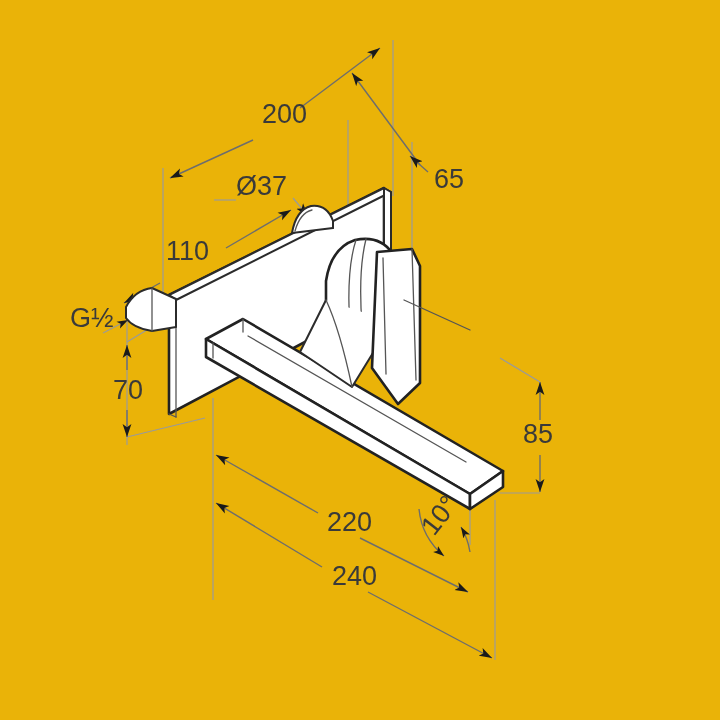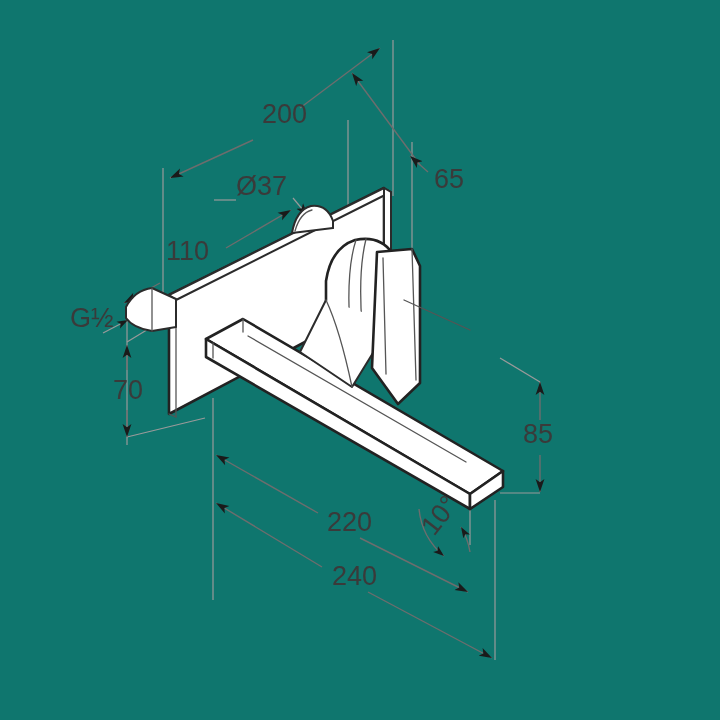--- a/index.html
+++ b/index.html
@@ -8,21 +8,21 @@
     padding: 0;
     background: #ffffff;
   }
   body {
     font-family: "Liberation Sans", sans-serif;
   }
   #stage {
     position: relative;
     width: 720px;
     height: 720px;
-    background: #0f766e;
+    background: #eab308;
     overflow: hidden;
     text-decoration: underline;
   }
   #drawing {
     position: absolute;
     left: 0;
     top: 0;
     width: 720px;
     height: 720px;
     display: block;

